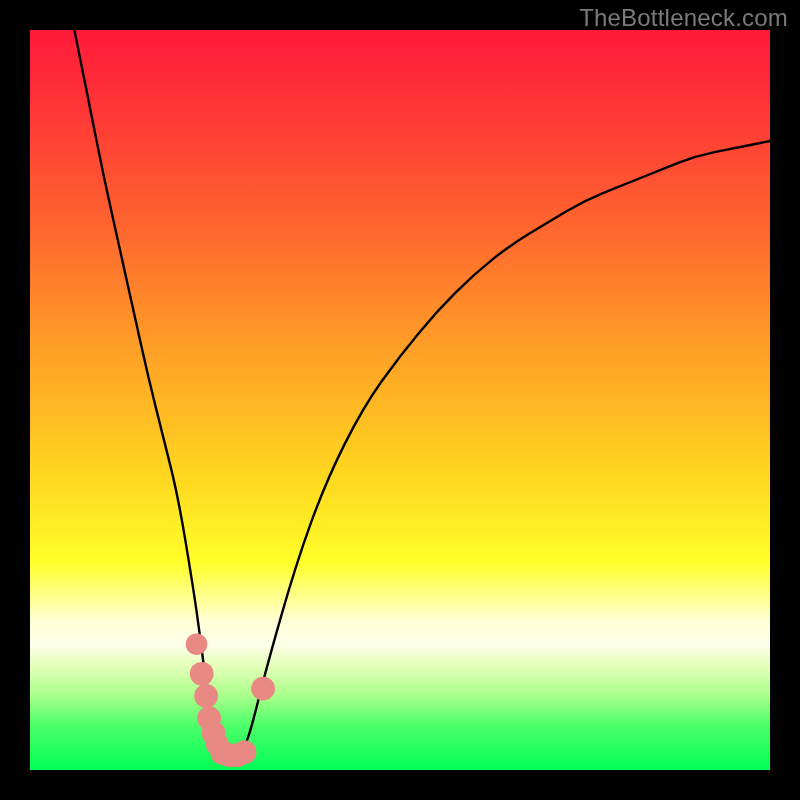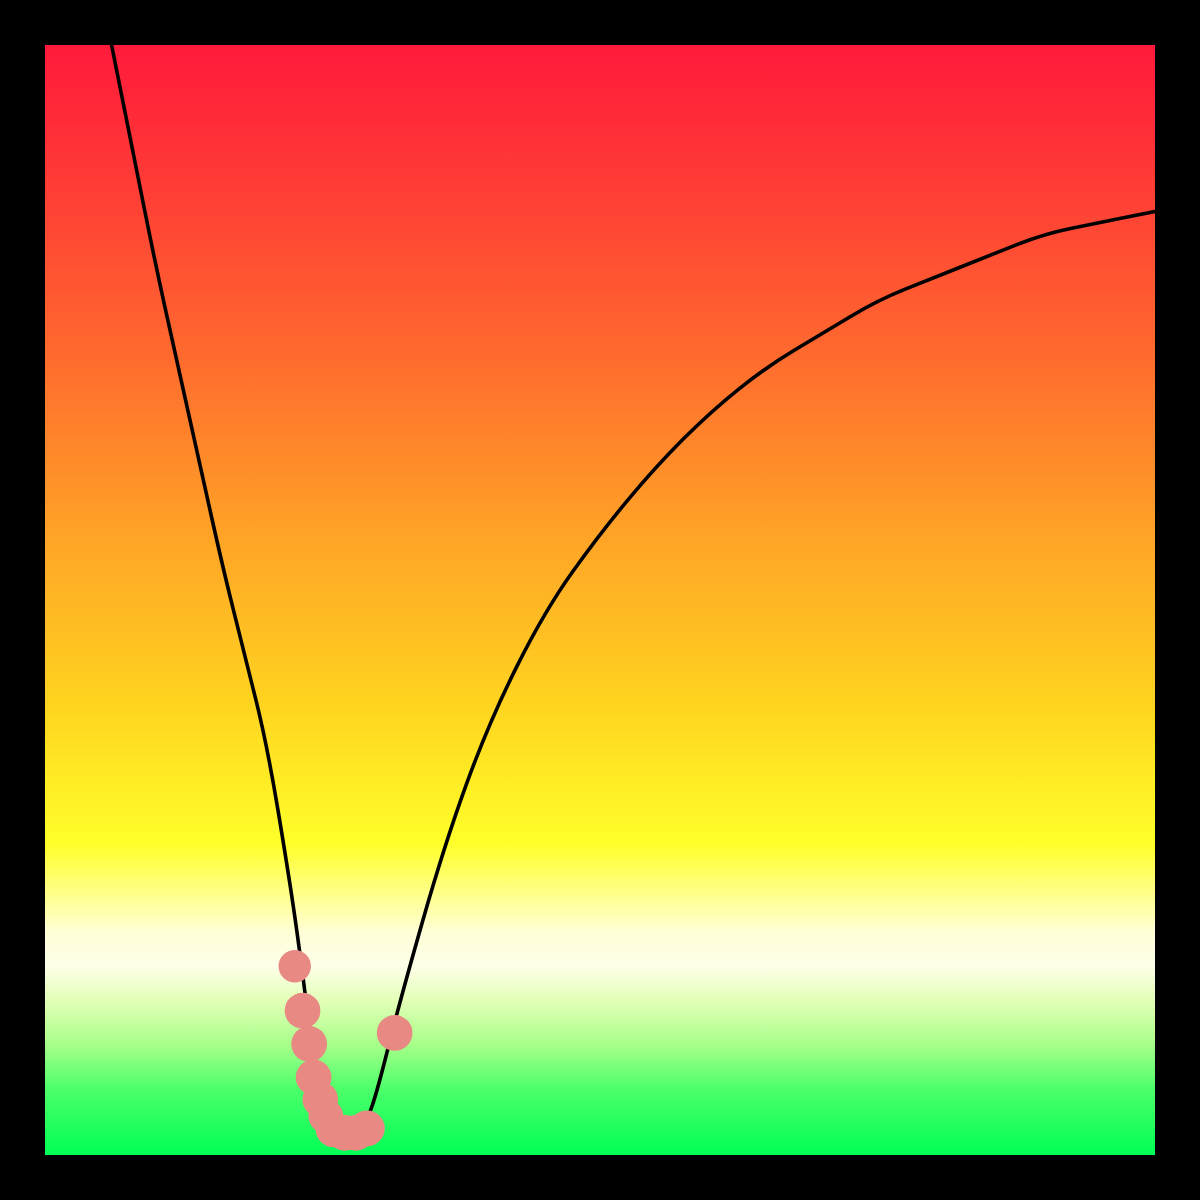--- a/index.html
+++ b/index.html
@@ -56,20 +56,21 @@
     top: 0;
     width: 740px;
     height: 740px;
     overflow: visible;
   }
 </style>
 </head>
 <body>
 
 <div class="frame">
+  <div class="watermark">TheBottleneck.com</div>
 
   <div class="plot-area">
     <svg class="curve" viewBox="0 0 740 740" preserveAspectRatio="none">
       <path id="curve-path" fill="none" stroke-width="2.4" stroke-linecap="round" stroke="#000000" d="M 44.40 0.00 Q 44.40 0.00 51.80 37.00 Q 59.20 74.00 66.60 111.00 Q 74.00 148.00 81.40 181.30 Q 88.80 214.60 96.20 247.90 Q 103.60 281.20 111.00 314.50 Q 118.40 347.80 125.80 377.40 Q 133.20 407.00 140.60 436.60 Q 148.00 466.20 155.40 510.60 Q 162.80 555.00 166.50 580.90 Q 170.20 606.80 173.90 636.40 Q 177.60 666.00 181.30 688.20 Q 185.00 710.40 188.70 717.80 Q 192.40 725.20 196.10 725.20 Q 199.80 725.20 203.50 725.20 Q 207.20 725.20 210.90 721.50 Q 214.60 717.80 218.30 706.70 Q 222.00 695.60 229.40 666.00 Q 236.80 636.40 251.60 584.60 Q 266.40 532.80 281.20 492.10 Q 296.00 451.40 314.50 414.40 Q 333.00 377.40 351.50 351.50 Q 370.00 325.60 388.50 303.40 Q 407.00 281.20 425.50 262.70 Q 444.00 244.20 462.50 229.40 Q 481.00 214.60 499.50 203.50 Q 518.00 192.40 536.50 181.30 Q 555.00 170.20 573.50 162.80 Q 592.00 155.40 610.50 148.00 Q 629.00 140.60 647.50 133.20 Q 666.00 125.80 684.50 122.10 Q 703.00 118.40 721.50 114.70 T 740.00 111.00"></path>
       <g id="markers">
           <circle cx="166.50" cy="614.20" r="10.81" fill="#e88a83" stroke="#e88a83" stroke-width="0"></circle>
           <circle cx="171.68" cy="643.80" r="11.92" fill="#e88a83" stroke="#e88a83" stroke-width="0"></circle>
           <circle cx="176.12" cy="666.00" r="11.92" fill="#e88a83" stroke="#e88a83" stroke-width="0"></circle>
           <circle cx="179.08" cy="688.20" r="11.92" fill="#e88a83" stroke="#e88a83" stroke-width="0"></circle>
           <circle cx="183.52" cy="703.00" r="11.92" fill="#e88a83" stroke="#e88a83" stroke-width="0"></circle>

